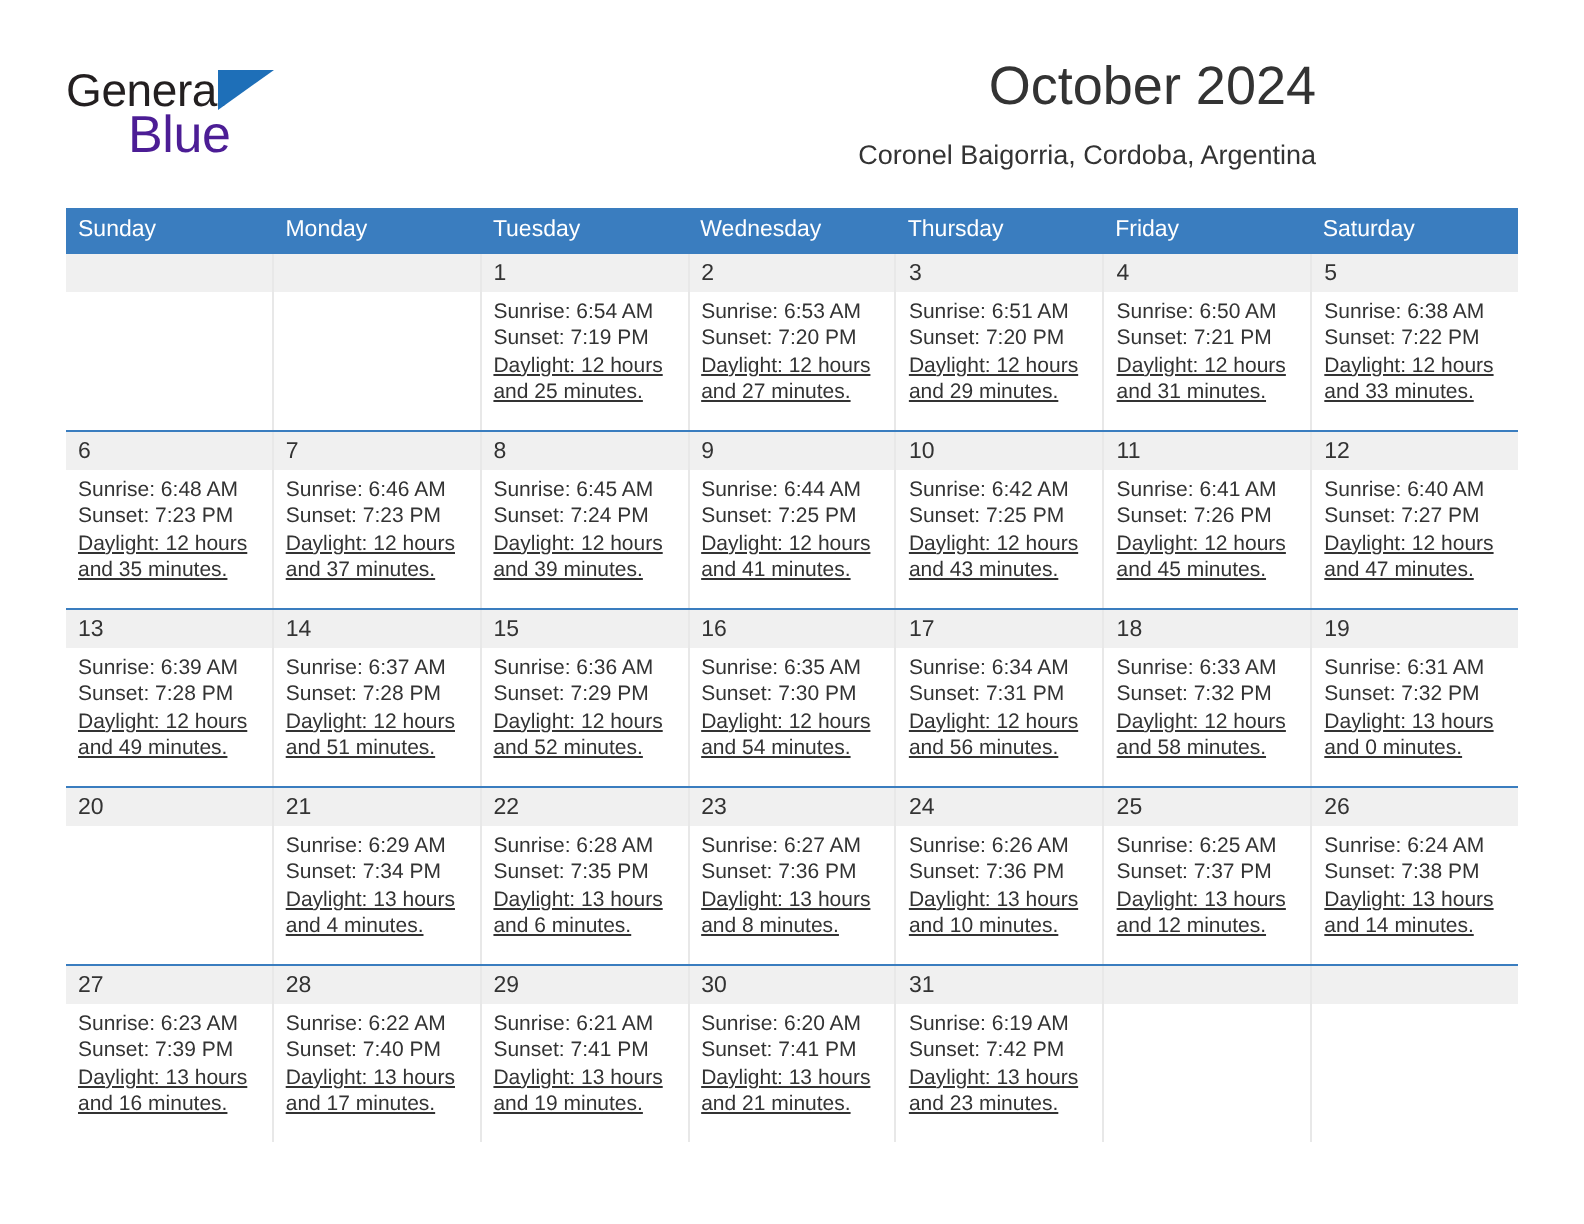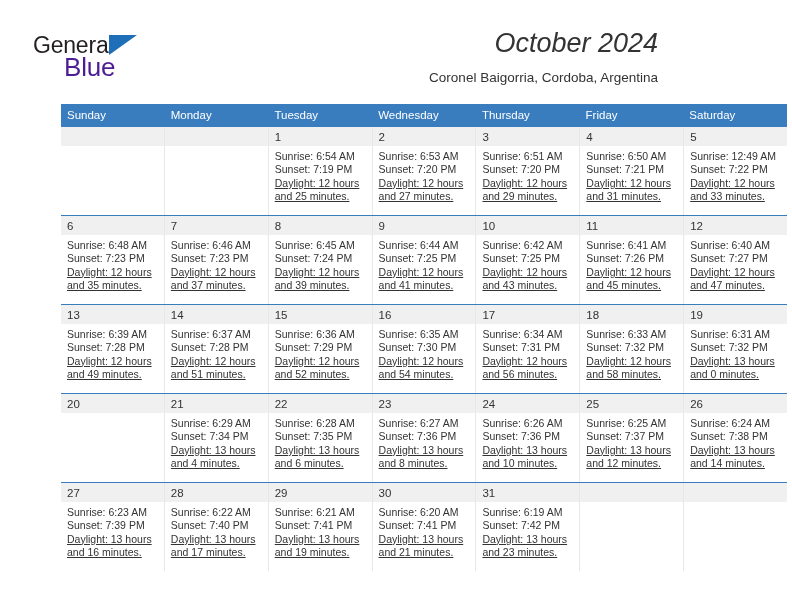--- a/index.html
+++ b/index.html
@@ -70,37 +70,35 @@
     top: 0;
     text-align: right;
   }
   .cal-title {
     font-size: 27px;
     line-height: 34px;
     color: #333333;
     font-weight: normal;
     margin: 0;
     white-space: nowrap;
-    font-style: italic;
   }
   .cal-subtitle {
     font-size: 13.5px;
     line-height: 20px;
     color: #333333;
     margin: 8px 0 0 0;
     white-space: nowrap;
   }
 
   
   .calendar {
     position: absolute;
     left: 33px;
     top: 104px;
     width: 726px;
-    margin-left: 28px;
   }
   .weekday-row {
     display: flex;
     background: #3a7dbf;
   }
   .weekday {
     flex: 1 1 0;
     box-sizing: border-box;
     padding: 4px 0 5px 6px;
     font-size: 11.5px;
@@ -224,21 +222,21 @@
             <div class="day-number">4</div>
             <div class="day-body">
               <div>Sunrise: 6:50 AM</div>
               <div>Sunset: 7:21 PM</div>
               <div class="daylight-line">Daylight: 12 hours and 31 minutes.</div>
             </div>
           </div>
           <div class="day-cell">
             <div class="day-number">5</div>
             <div class="day-body">
-              <div>Sunrise: 12:49 AM</div>
+              <div>Sunrise: 6:38 AM</div>
               <div>Sunset: 7:22 PM</div>
               <div class="daylight-line">Daylight: 12 hours and 33 minutes.</div>
             </div>
           </div>
         </div>
         <div class="week-row">
           <div class="day-cell">
             <div class="day-number">6</div>
             <div class="day-body">
               <div>Sunrise: 6:48 AM</div>

